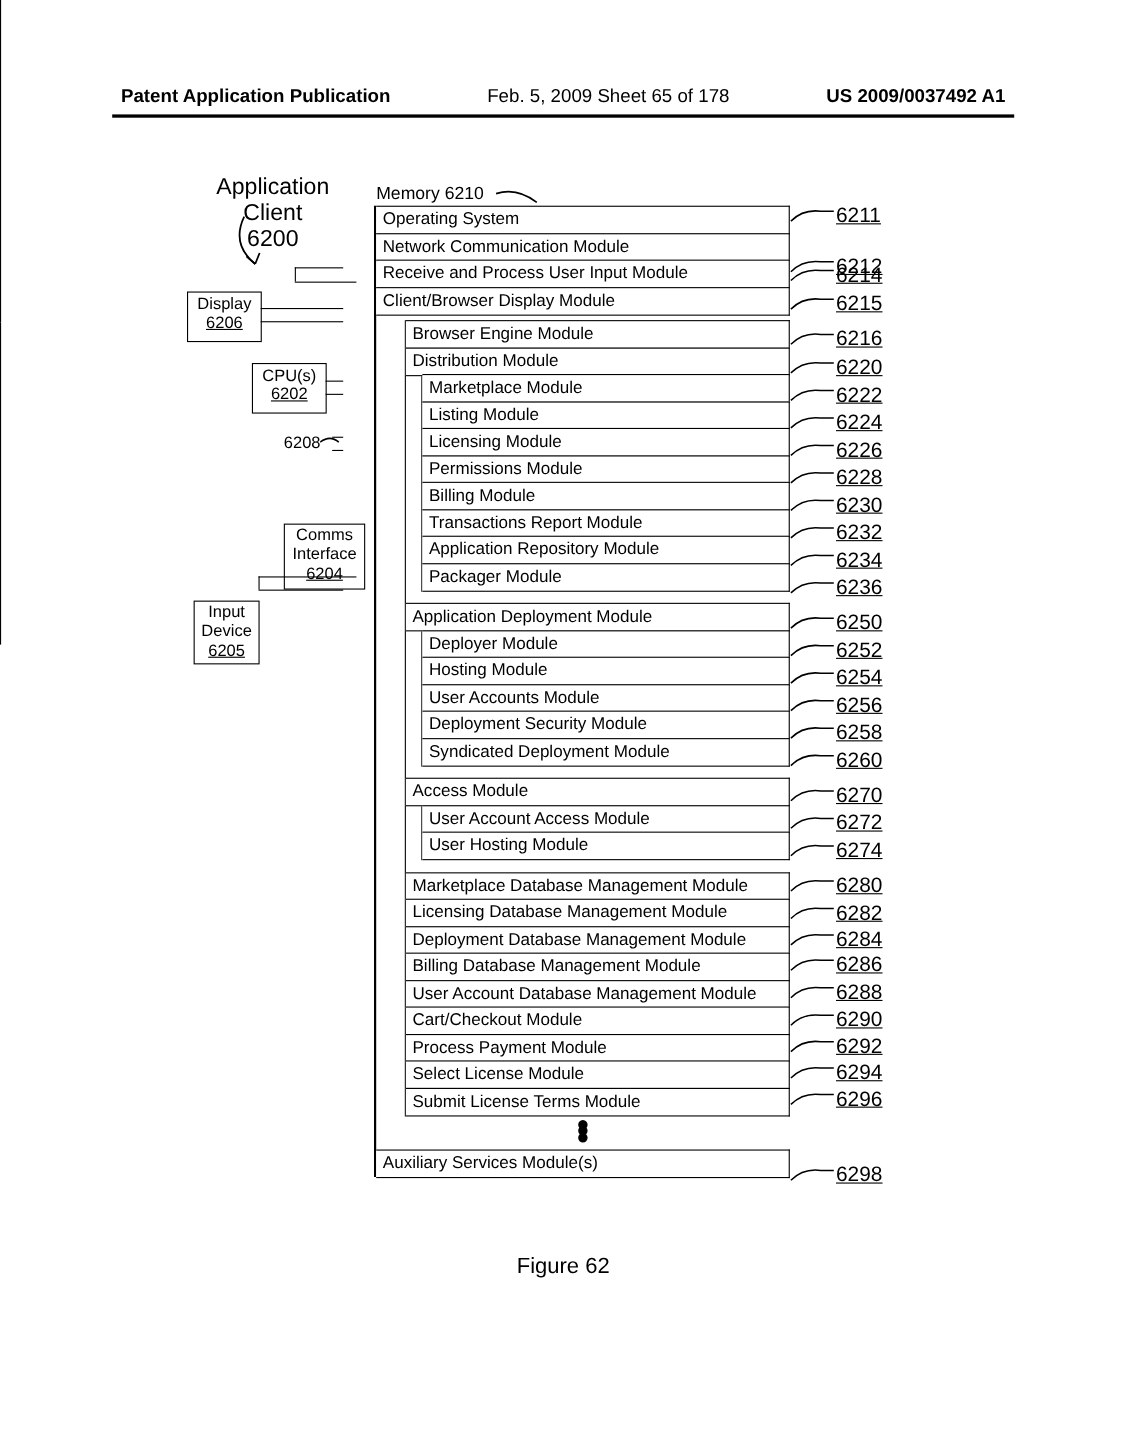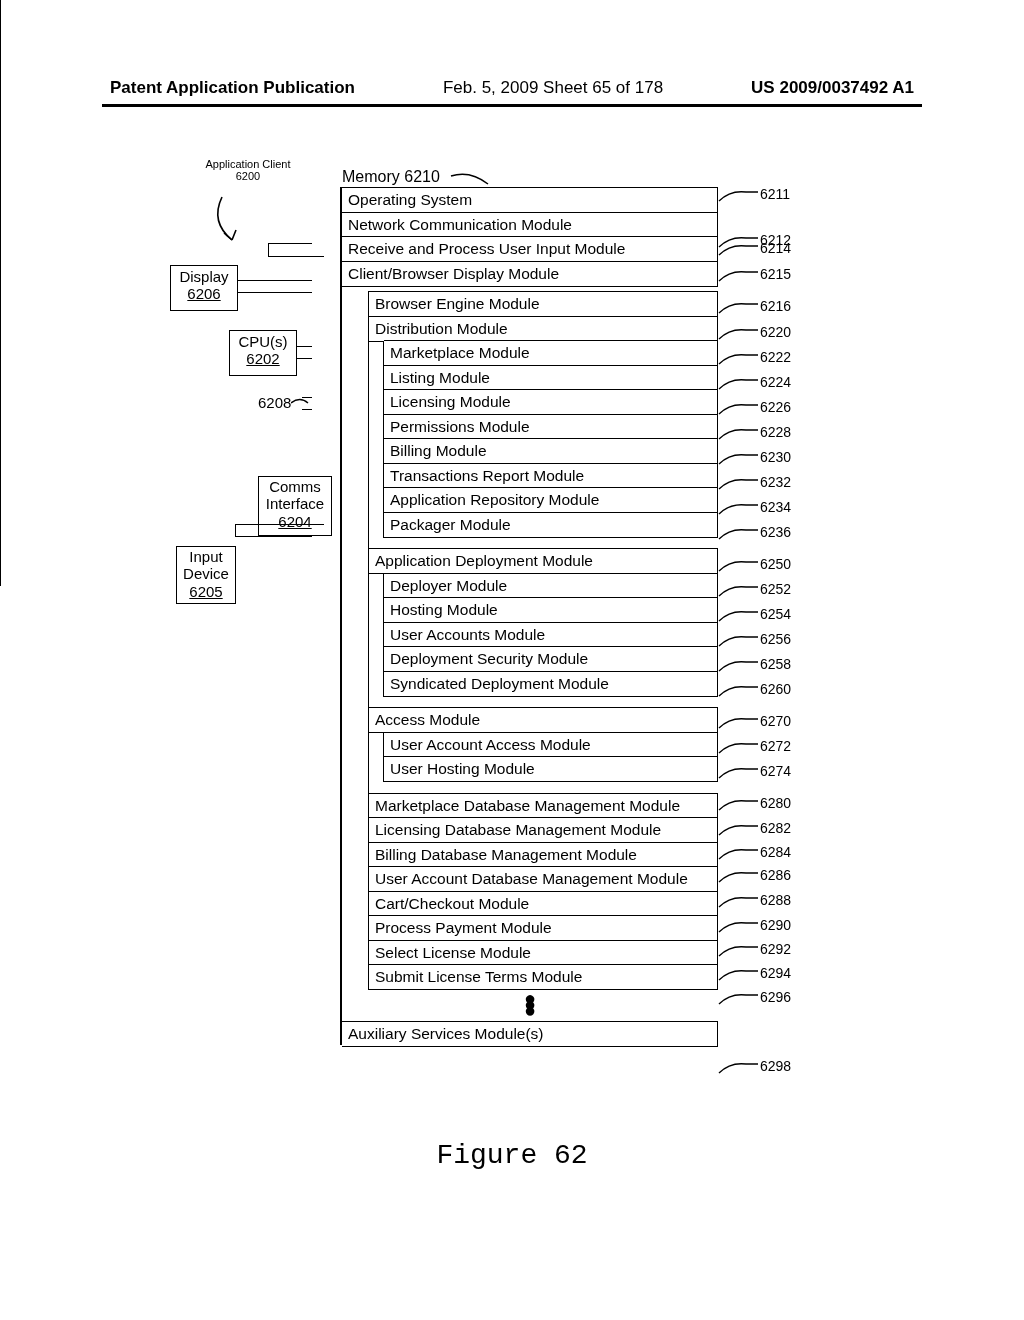--- a/index.html
+++ b/index.html
@@ -28,21 +28,21 @@
     top: 104px;
     left: 102px;
     width: 820px;
     height: 3px;
     background: #000;
   }
 
   
   .hw {
     position: absolute;
-    font-size: 11px;
+    font-size: 21px;
     text-align: center;
   }
   .app-client-label { top: 158px; left: 183px; width: 130px; }
   .arrow-svg { position: absolute; top: 192px; left: 202px; }
 
   .display-box {
     position: absolute; top: 265px; left: 170px;
     width: 68px; height: 46px;
     border: 1.5px solid #000; background: #fff;
     font-size: 15px; text-align: center; padding-top: 2px;
@@ -115,28 +115,29 @@
   .row.first { border-top: 1.5px solid #000; }
   .lvl2-wrap { margin-left: 26px; border-left: 1.5px solid #000; }
   .lvl3-wrap { margin-left: 28px; border-left: 1.5px solid #000; }
   .lvl-gap { height:12px;}
 
   .dots { text-align:center; font-size:20px; line-height:6px; padding:6px 0 8px 0; letter-spacing:0;}
 
   
   .ref {
     position: absolute;
-    font-size: 14px;
+    font-size: 19px;
     left: 760px;
+    text-decoration: underline;
   }
   .ref svg { position:absolute; left:-42px; top:2px; }
 
   .figcap {
     position: absolute; top: 1140px; left: 0; width: 1024px;
-    text-align: center; font-size: 28px; font-family: Liberation Mono, monospace;
+    text-align: center; font-size: 20px;
   }
 </style>
 </head>
 <body>
 
 <div class="page-header">
   <span class="left">Patent Application Publication</span>
   <span class="center">Feb. 5, 2009   Sheet 65 of 178</span>
   <span class="right">US 2009/0037492 A1</span>
 </div>
@@ -228,20 +229,21 @@
     </div>
     <div class="lvl-gap"></div>
     <div class="row">Access Module</div>
     <div class="lvl3-wrap" style="margin-left:14px;">
       <div class="row">User Account Access Module</div>
       <div class="row">User Hosting Module</div>
     </div>
     <div class="lvl-gap"></div>
     <div class="row">Marketplace Database Management Module</div>
     <div class="row">Licensing Database Management Module</div>
+    <div class="row">Deployment Database Management Module</div>
     <div class="row">Billing Database Management Module</div>
     <div class="row">User Account Database Management Module</div>
     <div class="row">Cart/Checkout Module</div>
     <div class="row">Process Payment Module</div>
     <div class="row">Select License Module</div>
     <div class="row">Submit License Terms Module</div>
   </div>
   <div class="dots">●<br>●<br>●</div>
   <div class="row">Auxiliary Services Module(s)</div>
 </div>

